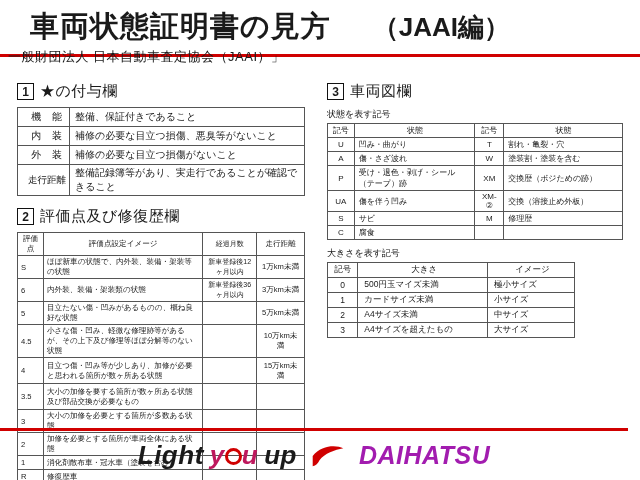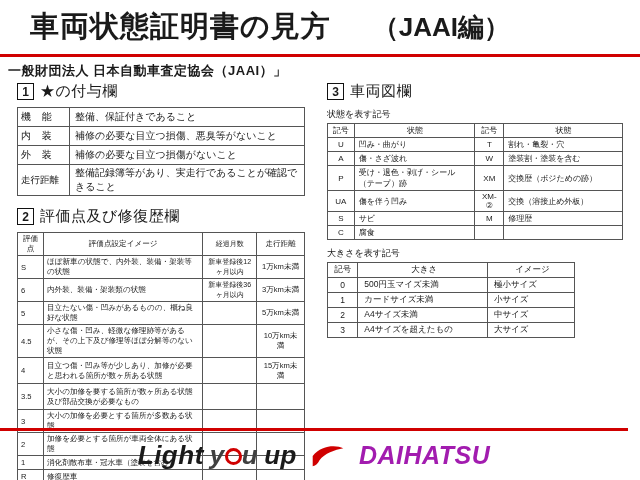--- a/index.html
+++ b/index.html
@@ -23,22 +23,22 @@
     font-size:29px; font-weight:bold; letter-spacing:1px;
     padding-left:30px; white-space:nowrap;
   }
   .header-sub {
     font-size:26px; font-weight:bold; letter-spacing:0px;
     padding-left:42px; white-space:nowrap;
   }
 
   
   .org-line {
-    position:absolute; left:8px; top:62px;
-    font-size:13px; font-weight:bold; letter-spacing:0.5px;
+    position:absolute; left:8px; top:48px;
+    font-size:13px; font-weight:normal; letter-spacing:0.5px;
   }
 
   
   .sec-head { display:flex; align-items:center; }
   .sec-num {
     width:17px; height:17px; border:1.5px solid #111;
     display:flex; align-items:center; justify-content:center;
     font-size:12px; font-weight:bold; line-height:1;
   }
   .sec-title { font-size:15px; font-weight:normal; margin-left:6px; letter-spacing:0.5px; }
@@ -49,21 +49,21 @@
 
   table { border-collapse:collapse; }
   .tbl { width:100%; font-size:8.5px; }
   .tbl td, .tbl th {
     border:1px solid #555; padding:1px 3px; vertical-align:middle;
   }
 
   
   .t1 { margin-top:6px; width:288px; }
   .t1 td { height:19px; }
-  .t1 .lbl { width:52px; text-align:left; font-size:10px; letter-spacing:4px; }
+  .t1 .lbl { width:52px; text-align:right; font-size:10px; letter-spacing:4px; }
   .t1 .lbl.wide { letter-spacing:0px; font-size:9.5px; }
   .t1 .val { font-size:10px; padding-left:5px; }
 
   
   .b2 { margin-top:11px; }
   .t2 { margin-top:6px; width:288px; font-size:7.6px; }
   .t2 th { background:#fff; font-weight:normal; text-align:center; height:14px; font-size:7.6px;}
   .t2 td { height:14px; }
   .t2 .c-score { width:26px; }
   .t2 .c-img { width:160px; padding-left:3px; }
@@ -91,21 +91,21 @@
   
   .footer {
     position:absolute; left:0; bottom:0; width:628px; height:52px;
     border-top:3px solid #d00000;
     display:flex; align-items:center; justify-content:center; gap:14px;
   }
   .logo-text {
     font-size:26px; font-weight:bold; font-style:italic; color:#1a1a1a;
     letter-spacing:0.5px; display:flex; align-items:baseline; gap:6px;
   }
-  .logo-text .lt-you { color:#404040; }
+  .logo-text .lt-you { color:#be185d; }
   .circle-o {
     display:inline-block; width:17px; height:17px; border:3px solid #d00000;
     border-radius:50%; position:relative; top:1px;
   }
   .dh-mark { width:34px; height:26px; }
   .dh-name {
     font-size:25px; font-weight:bold; font-style:italic; color:#a21caf; letter-spacing:0.5px;
   }
 </style>
 </head>

